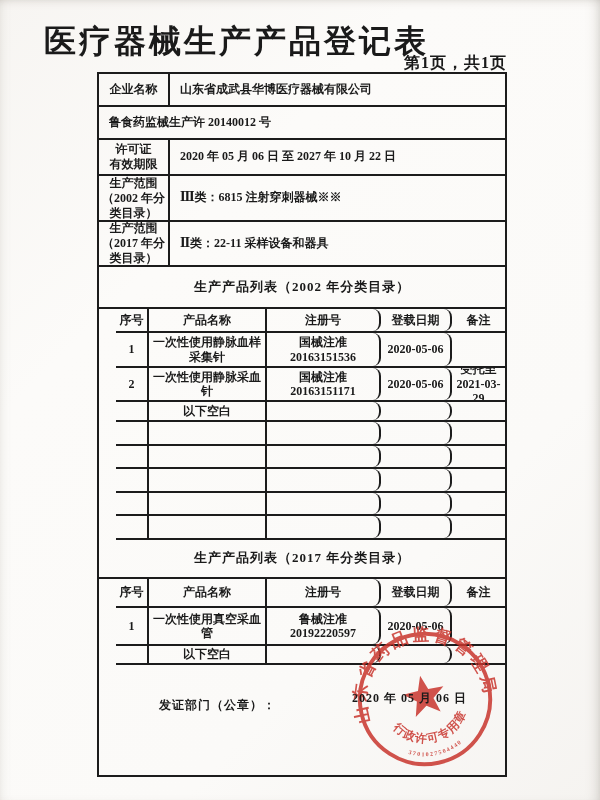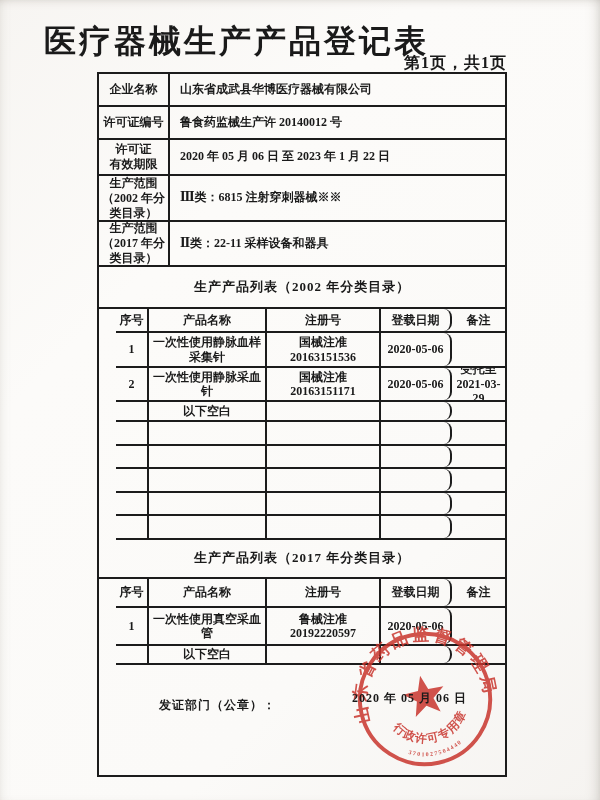--- a/index.html
+++ b/index.html
@@ -43,21 +43,21 @@
   .trow{display:flex;border-bottom:2px solid #1c1c1c;margin-left:17px;}
   .trow:last-child{border-bottom:none;}
   .cell{
     border-right:2px solid #1c1c1c;box-sizing:border-box;
     display:flex;align-items:center;justify-content:center;text-align:center;
     line-height:1.2;white-space:pre-line;overflow:hidden;
   }
   .cell:last-child{border-right:none;}
   .c-no{width:33px;flex:0 0 33px;}
   .c-name{width:118px;flex:0 0 118px;}
-  .c-reg{width:114px;flex:0 0 114px;}
+  .c-reg{width:114px;flex:0 0 114px;border-radius:8px;}
   .c-date{width:71px;flex:0 0 71px;border-radius:8px;}
   .c-remark{flex:1;}
   .footerrow{position:relative;border-bottom:none;}
   .issuer{position:absolute;left:43px;top:32px;font-size:12px;font-weight:bold;letter-spacing:1px;}
   .issuedate{
     position:absolute;left:352px;top:690px;z-index:3;
     font-size:12px;font-weight:bold;letter-spacing:1px;
   }
   .seal{
     position:absolute;left:351px;top:625px;width:148px;height:148px;z-index:2;
@@ -76,27 +76,26 @@
   <div class="title">医疗器械生产产品登记表</div>
   <div class="pageinfo">第1页，共1页</div>
 
   <div class="formtable">
 
     <div class="irow" style="height:31px">
       <div class="ilabel">企业名称</div>
       <div class="ivalue">山东省成武县华博医疗器械有限公司</div>
     </div>
     <div class="irow" style="height:31px">
-      <div class="ilabel">许可证编号</div>
       <div class="ivalue">鲁食药监械生产许 20140012 号</div>
     </div>
     <div class="irow" style="height:34px">
       <div class="ilabel">许可证
 有效期限</div>
-      <div class="ivalue">2020 年 05 月 06 日  至 2023 年 1 月 22 日</div>
+      <div class="ivalue">2020 年 05 月 06 日  至 2027 年 10 月 22 日</div>
     </div>
     <div class="irow" style="height:44px">
       <div class="ilabel">生产范围
 （2002 年分
 类目录）</div>
       <div class="ivalue">Ⅲ类：6815 注射穿刺器械※※</div>
     </div>
     <div class="irow" style="height:43px">
       <div class="ilabel">生产范围
 （2017 年分

